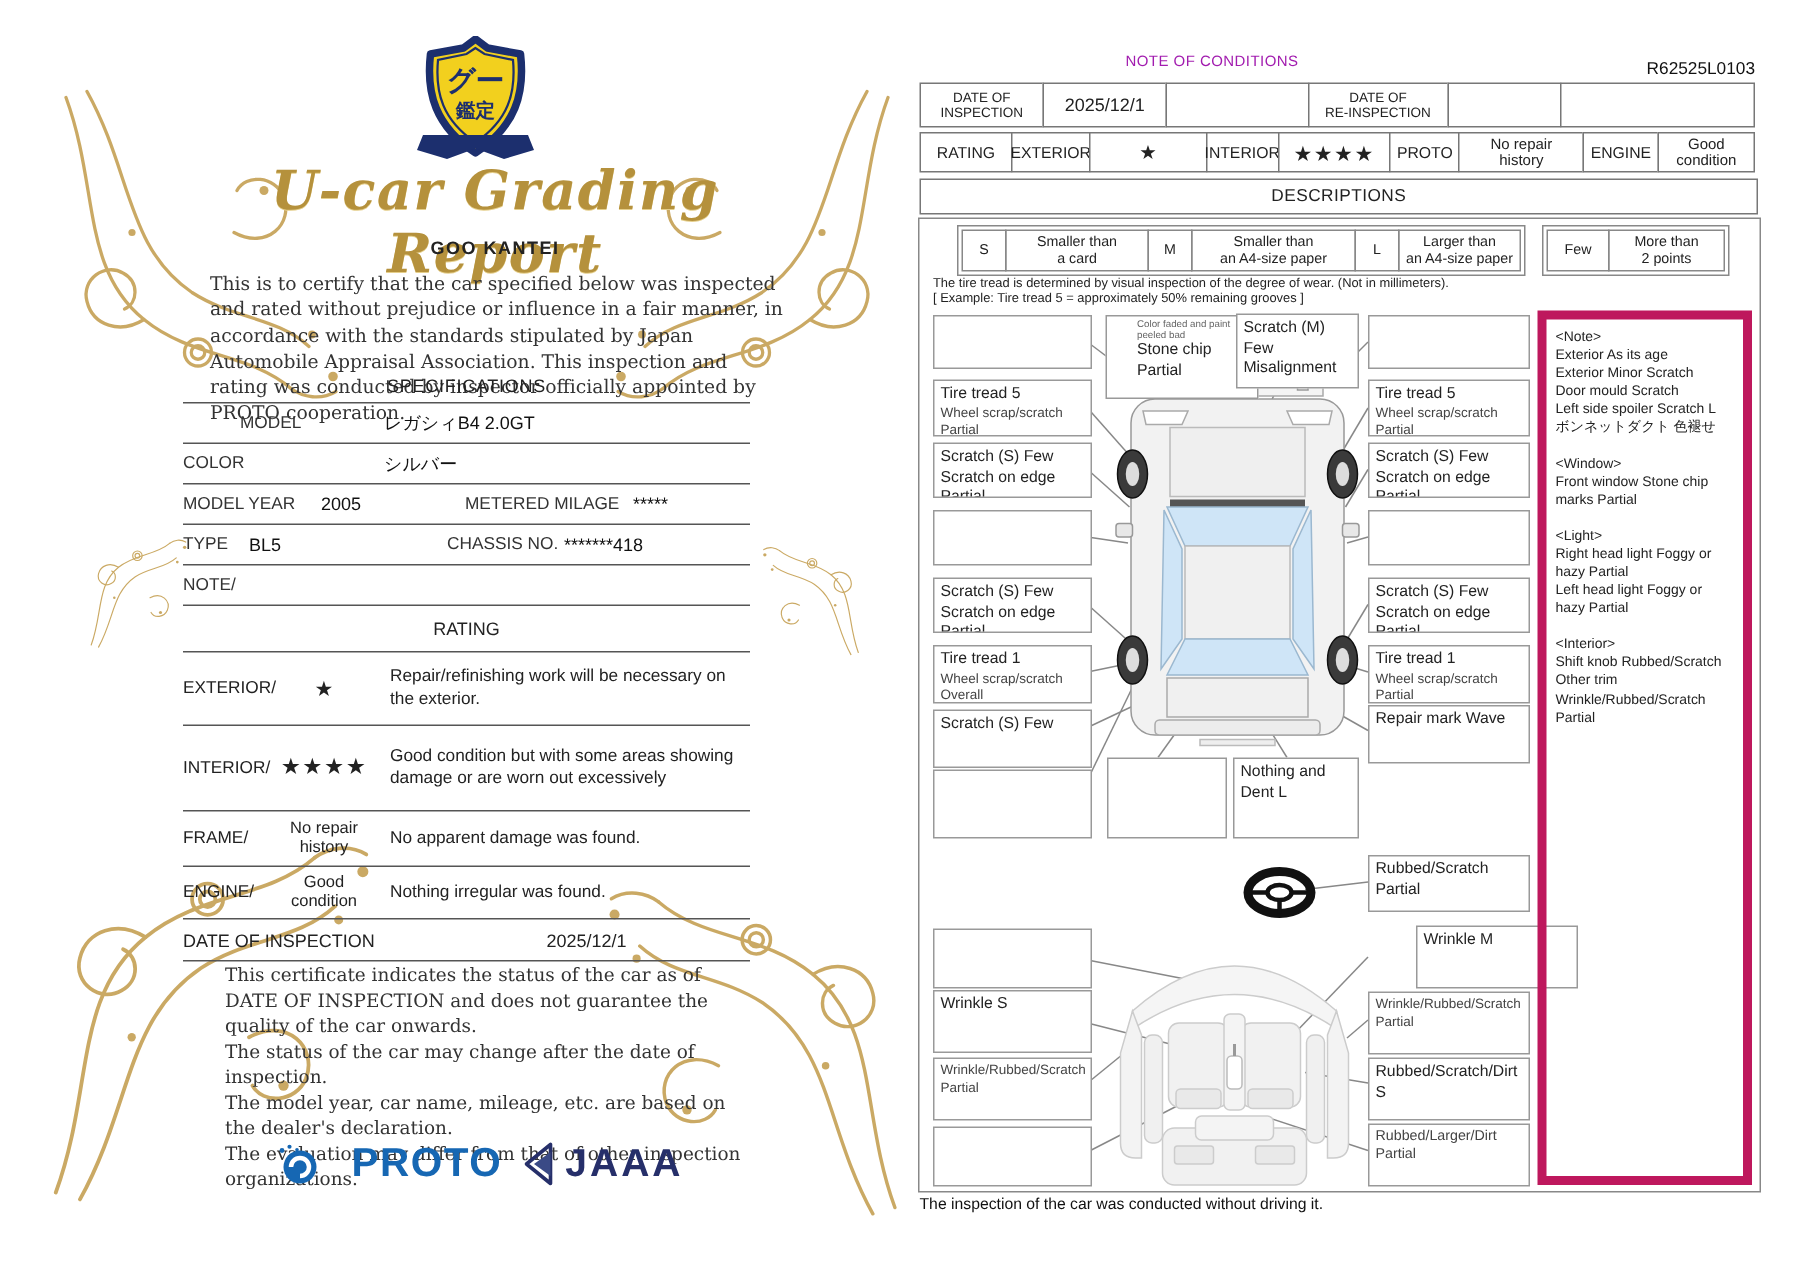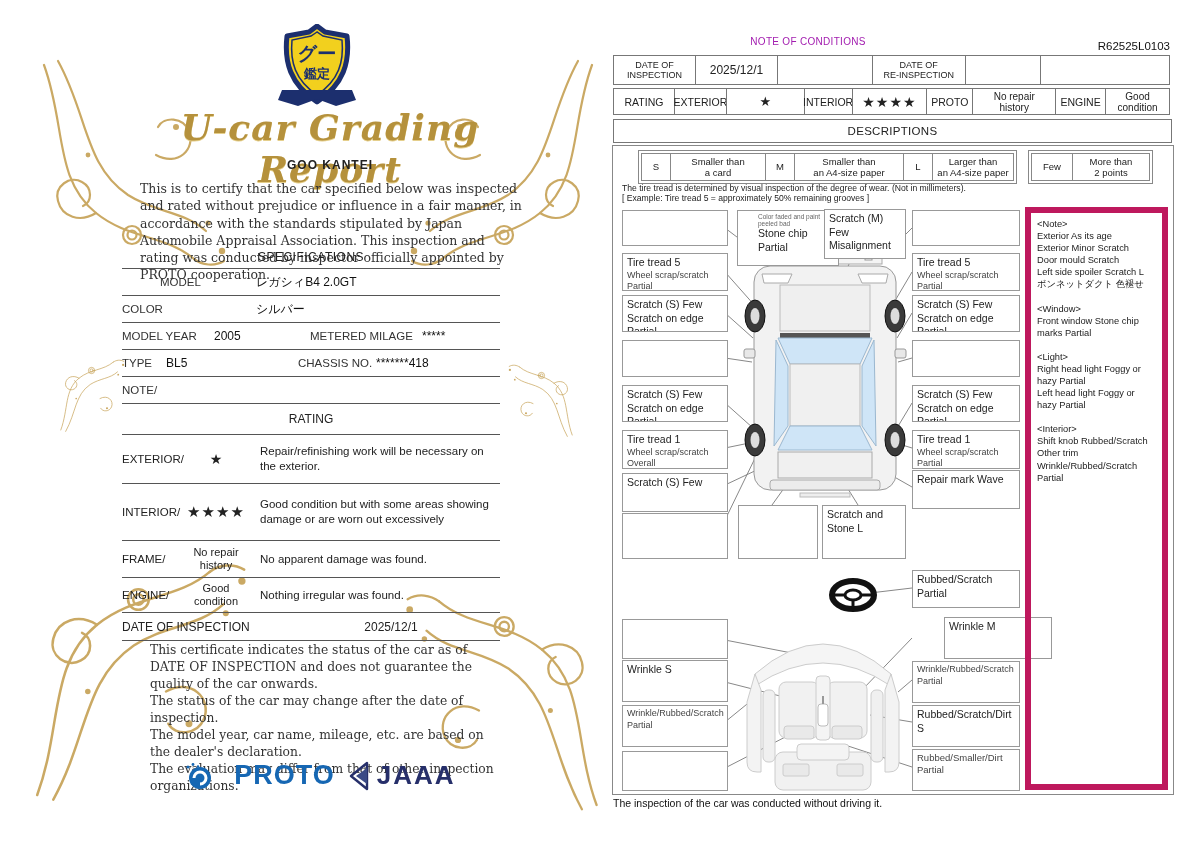--- a/index.html
+++ b/index.html
@@ -380,21 +380,21 @@
     <div class="l1">Tire tread 1</div>
     <div class="l2">Wheel scrap/scratch Partial</div>
 
   </div>
   <div class="cbox" style="left:912px;top:470px;width:98px;height:33px;">
     <div class="l1">Repair mark Wave</div>
   </div>
 
   <div class="cbox" style="left:738px;top:505px;width:70px;height:48px;"></div>
   <div class="cbox" style="left:822px;top:505px;width:74px;height:48px;">
-    <div class="l1">Scratch and Stone L</div>
+    <div class="l1">Nothing and Dent L</div>
   </div>
 
   <div class="cbox" style="left:912px;top:570px;width:98px;height:32px;">
     <div class="l1">Rubbed/Scratch Partial</div>
   </div>
 
   <div class="cbox" style="left:622px;top:619px;width:96px;height:34px;"></div>
   <div class="cbox" style="left:622px;top:660px;width:96px;height:36px;">
     <div class="l1">Wrinkle S</div>
   </div>
@@ -406,21 +406,21 @@
   <div class="cbox" style="left:944px;top:617px;width:98px;height:36px;">
     <div class="l1">Wrinkle M</div>
   </div>
   <div class="cbox" style="left:912px;top:661px;width:98px;height:36px;">
     <div class="l2">Wrinkle/Rubbed/Scratch Partial</div>
   </div>
   <div class="cbox" style="left:912px;top:705px;width:98px;height:36px;">
     <div class="l1">Rubbed/Scratch/Dirt S</div>
   </div>
   <div class="cbox" style="left:912px;top:749px;width:98px;height:36px;">
-    <div class="l2" style="font-size:9.5px;">Rubbed/Smaller/Dirt Partial</div>
+    <div class="l2" style="font-size:9.5px;">Rubbed/Larger/Dirt Partial</div>
   </div>
 
   <div class="abs notes-panel">&lt;Note&gt;
 Exterior As its age
 Exterior Minor Scratch
 Door mould Scratch
 Left side spoiler Scratch L
 ボンネットダクト 色褪せ
 
 &lt;Window&gt;

